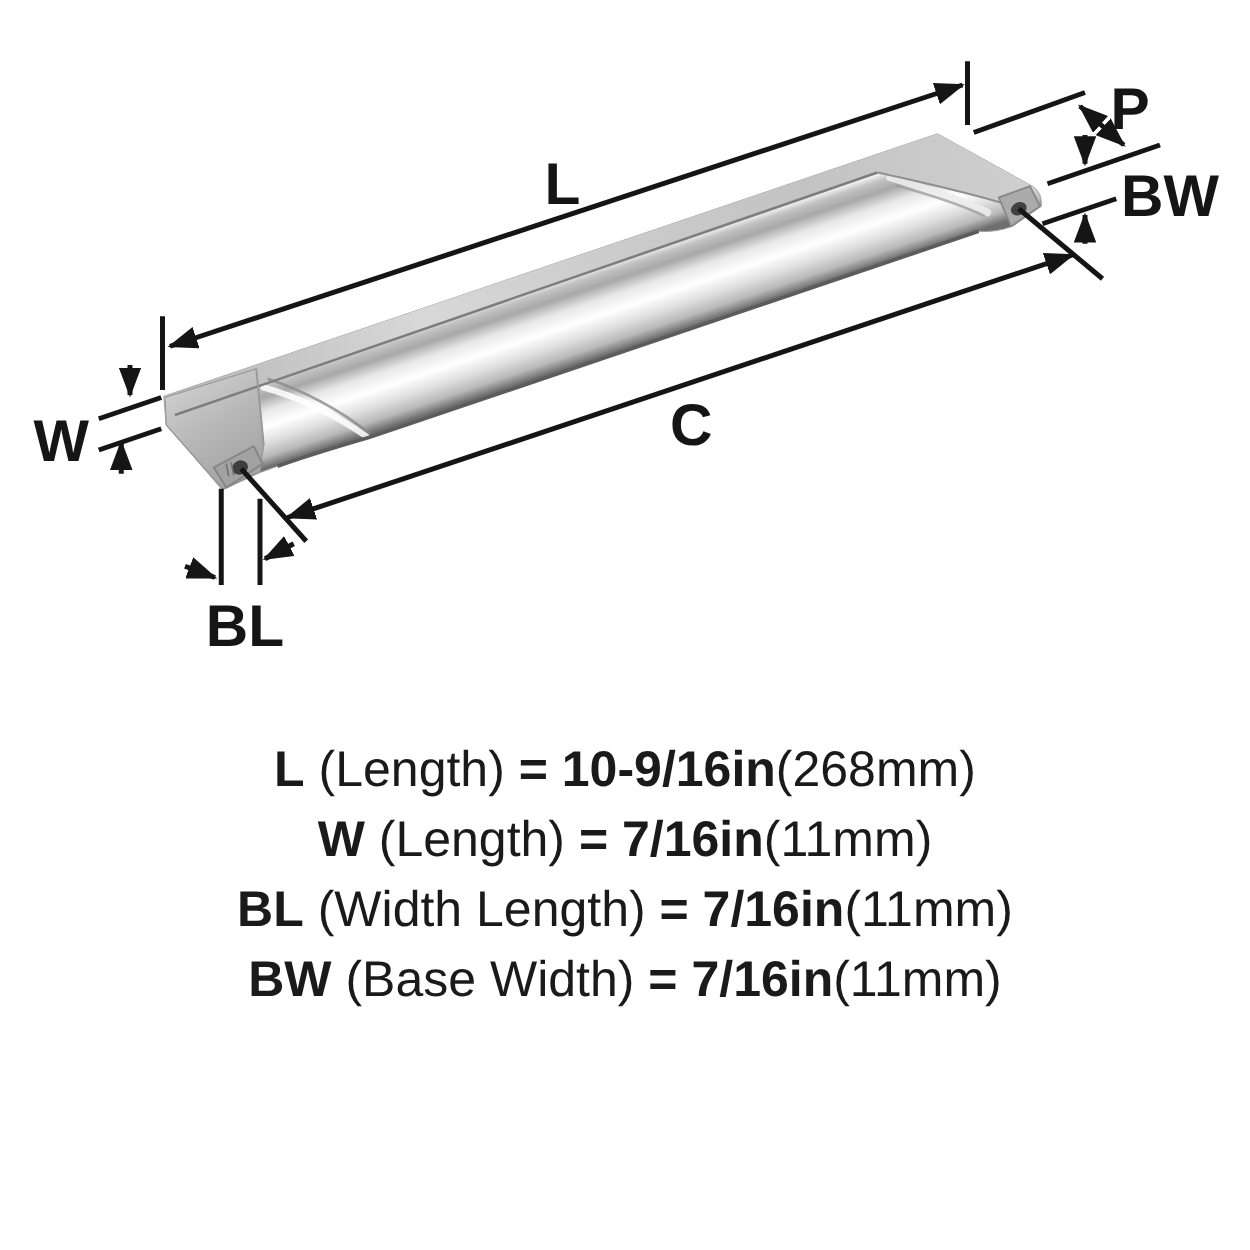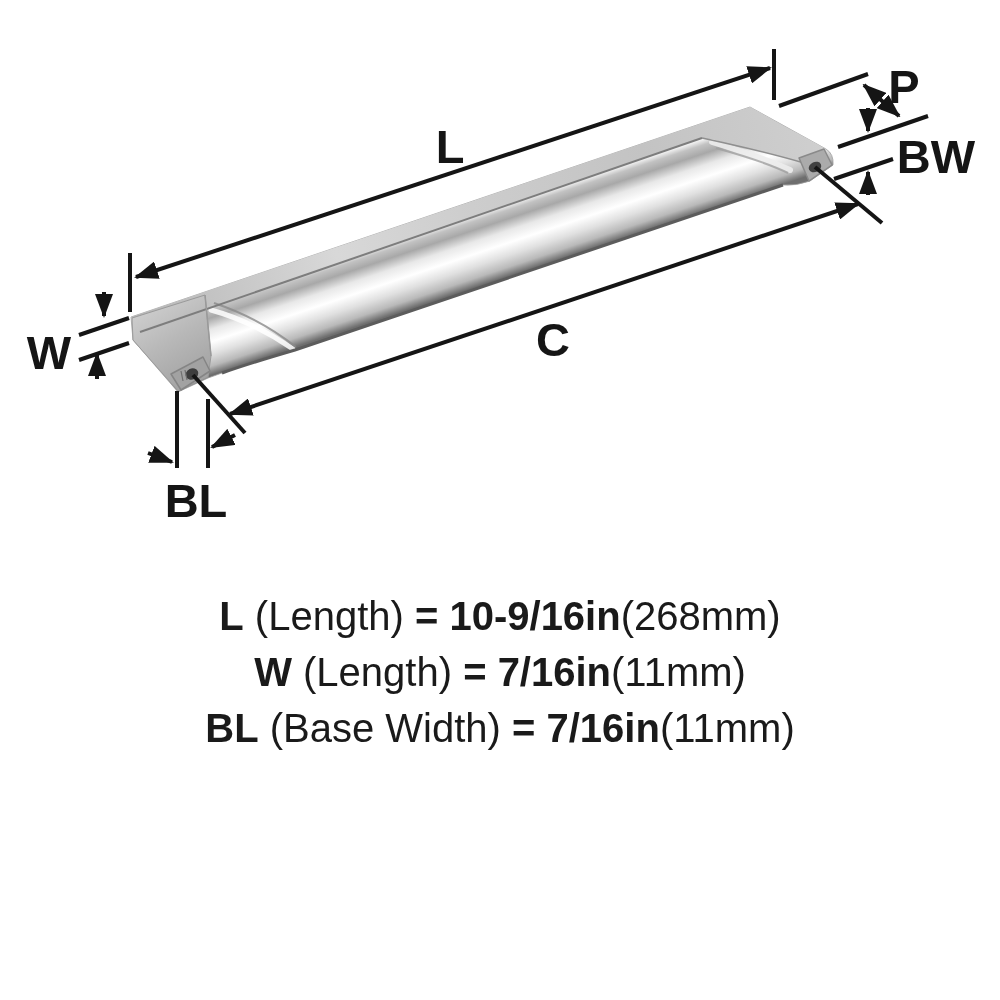--- a/index.html
+++ b/index.html
@@ -129,19 +129,25 @@
       <span class="b">10-9/16in</span><span class="r">(268mm)</span>
     </div>
     <div class="spec-line">
       <span class="b">W</span>
       <span class="r">(Length)</span>
       <span class="b">=</span>
       <span class="b">7/16in</span><span class="r">(11mm)</span>
     </div>
     <div class="spec-line">
       <span class="b">BL</span>
+      <span class="r">(Width Length)</span>
+      <span class="b">=</span>
+      <span class="b">7/16in</span><span class="r">(11mm)</span>
+    </div>
+    <div class="spec-line">
+      <span class="b">BW</span>
       <span class="r">(Base Width)</span>
       <span class="b">=</span>
       <span class="b">7/16in</span><span class="r">(11mm)</span>
     </div>
   </div>
 
 </div>
 
 </body></html>

